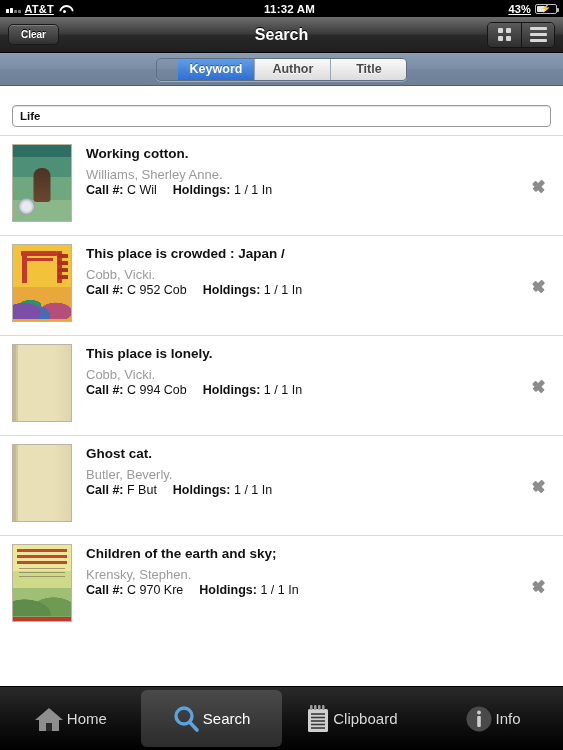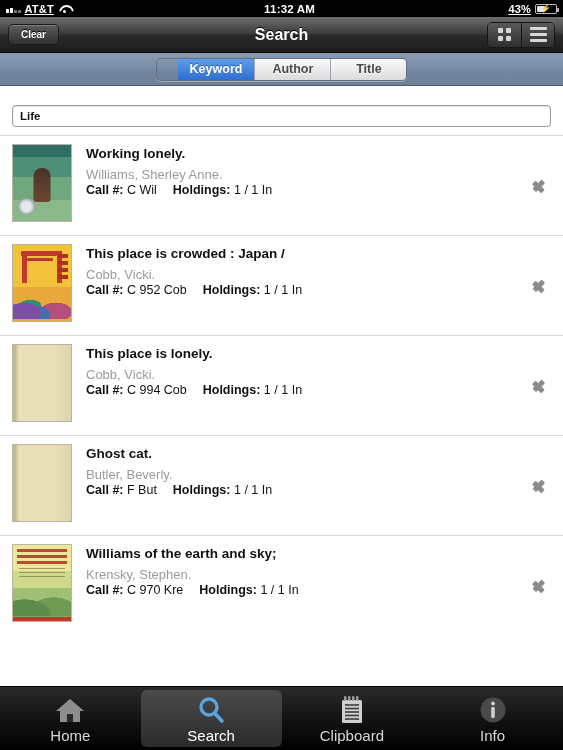--- a/index.html
+++ b/index.html
@@ -233,21 +233,21 @@
   }
 
   
   .tabbar {
     position:absolute; left:0; bottom:0; width:563px; height:64px;
     background:linear-gradient(to bottom,#2a2a2a 0%,#111 55%,#000 100%);
     border-top:1px solid #000;
     display:flex; align-items:stretch;
   }
   .tab {
-    flex:1; display:flex; flex-direction:column;
+    flex:1; display:flex; flex-direction:row;
     align-items:center; justify-content:center; gap:3px;
     color:#d8d8d8; font-size:15px; position:relative;
   }
   .tab .ico { height:30px; display:flex; align-items:center; justify-content:center; }
   .tab.active {
     background:linear-gradient(to bottom,#4a4a4a,#2b2b2b);
     border-radius:6px; margin:3px 0;
   }
   .tab.active .lbl { color:#fff; }
   .tab .lbl { line-height:1; }
@@ -315,21 +315,21 @@
     <input class="searchfield" type="text" value="Life" style="">
   </div>
 
   <div class="results">
 
     <div class="row">
       <div class="cover cv-cotton">
         <span class="fig"></span>
       </div>
       <div class="info">
-        <div class="title">Working lonely.</div>
+        <div class="title">Working cotton.</div>
         <div class="author">Williams, Sherley Anne.</div>
         <div class="meta">
           <b>Call #:</b>
           <span class="val">C Wil</span>
           <span class="gap"></span>
           <b>Holdings:</b>
           <span class="val">1 / 1 In</span>
         </div>
       </div>
       <span class="chev"></span>
@@ -393,21 +393,21 @@
       <span class="chev"></span>
     </div>
 
     <div class="row">
       <div class="cover cv-earth">
         <span class="ttl"></span>
           <span class="sub"></span>
           <span class="hills"></span>
       </div>
       <div class="info">
-        <div class="title">Williams of the earth and sky;</div>
+        <div class="title">Children of the earth and sky;</div>
         <div class="author">Krensky, Stephen.</div>
         <div class="meta">
           <b>Call #:</b>
           <span class="val">C 970 Kre</span>
           <span class="gap"></span>
           <b>Holdings:</b>
           <span class="val">1 / 1 In</span>
         </div>
       </div>
       <span class="chev"></span>

